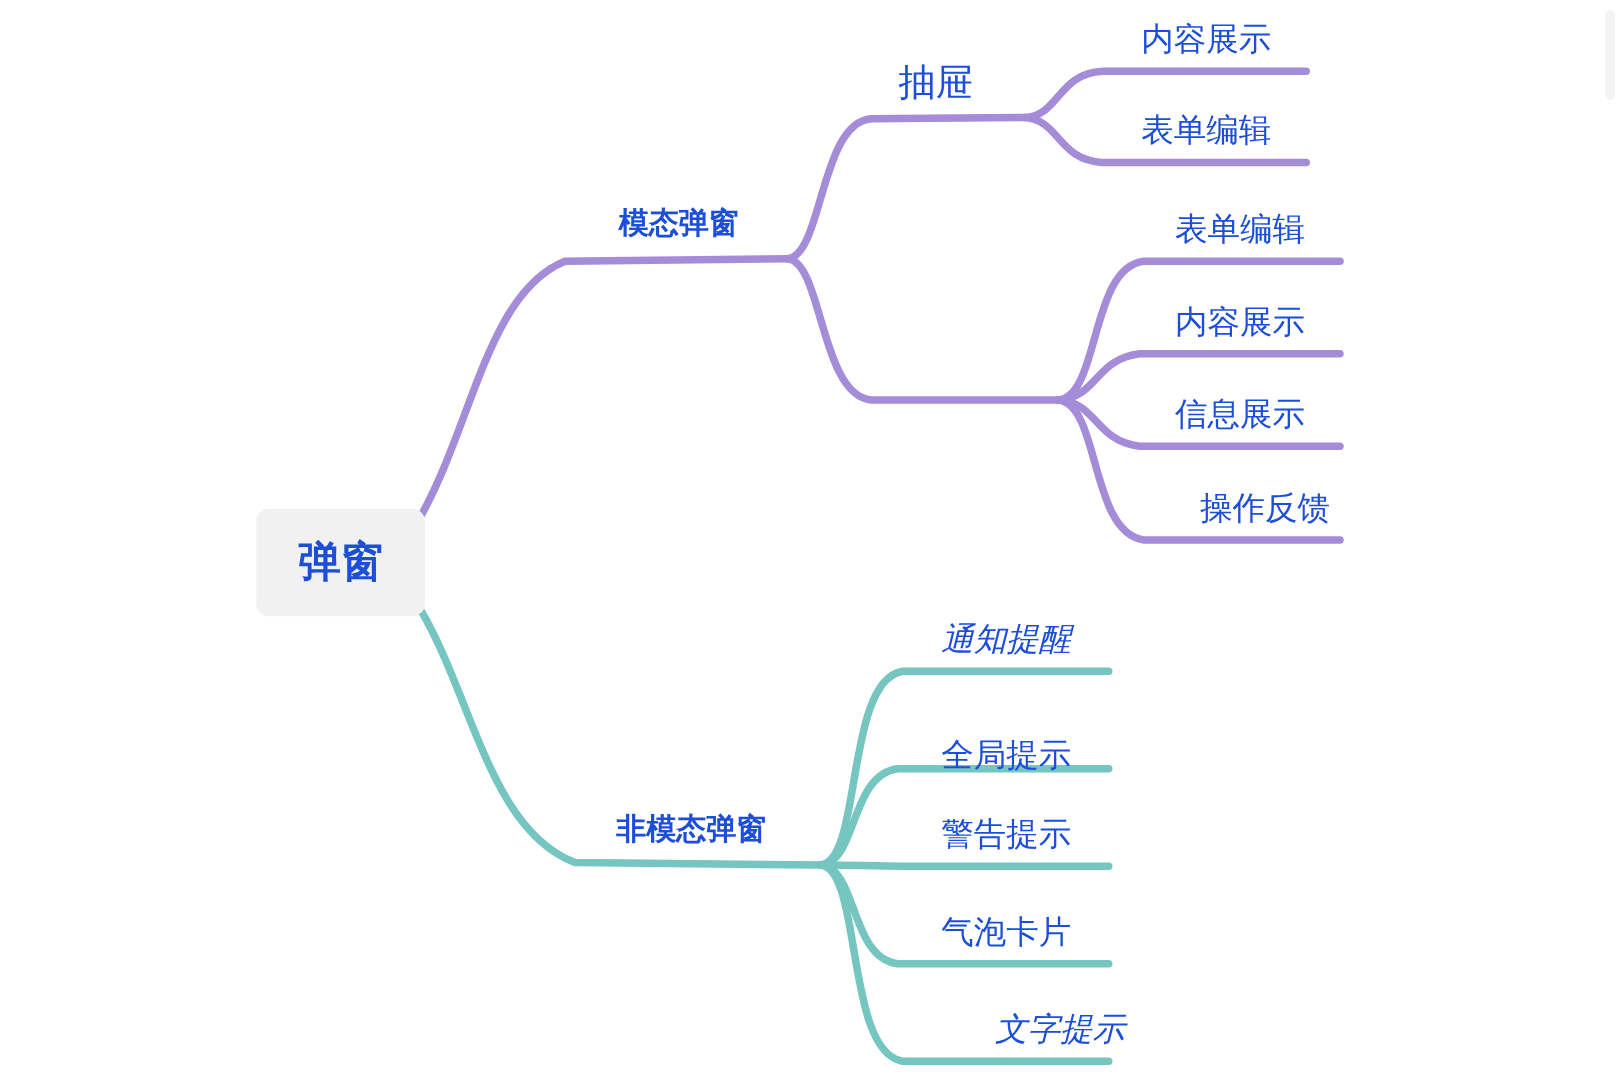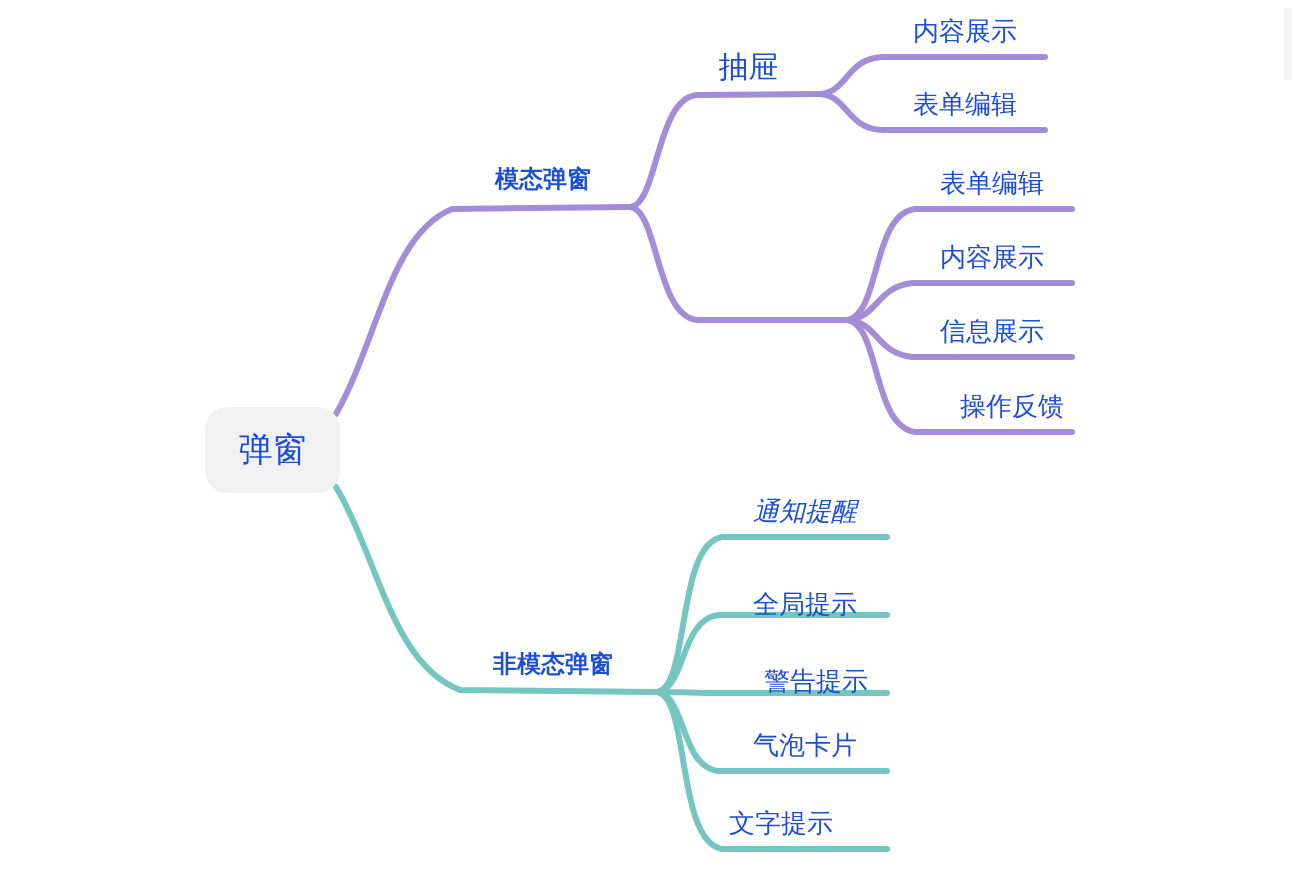--- a/index.html
+++ b/index.html
@@ -27,26 +27,26 @@
     color: #1d4ed8;
     white-space: nowrap;
     cursor: default;
   }
   .root-node {
     left: 205px;
     top: 407px;
     width: 135px;
     height: 86px;
     background: #f1f1f2;
-    border-radius: 22px;
+    border-radius: 10px;
     display: flex;
     align-items: center;
     justify-content: center;
     font-size: 34px;
-    font-weight: normal;
+    font-weight: bold;
   }
   .lvl1 {
     font-size: 24px;
     font-weight: bold;
     height: 38px;
     line-height: 38px;
     text-align: center;
   }
   .lvl2 {
     font-size: 30px;
@@ -68,23 +68,23 @@
   #n-d-c1 { left: 913px; top:  13px; }
   #n-d-c2 { left: 913px; top:  86px; }
 
   #n-g-c1 { left: 940px; top: 165px; }
   #n-g-c2 { left: 940px; top: 239px; }
   #n-g-c3 { left: 940px; top: 313px; }
   #n-g-c4 { left: 940px; top: 388px; margin-left: 20px; }
 
   #n-m-c1 { left: 753px; top: 493px; font-style: italic; }
   #n-m-c2 { left: 753px; top: 586px; }
-  #n-m-c3 { left: 753px; top: 663px; margin-left: 11px; }
+  #n-m-c3 { left: 753px; top: 649px; }
   #n-m-c4 { left: 753px; top: 727px; }
-  #n-m-c5 { left: 729px; top: 805px; }
+  #n-m-c5 { left: 796px; top: 805px; font-style: italic; }
 
   .scrollbar-thumb {
     position: absolute;
     right: 2px;
     top: 8px;
     width: 8px;
     height: 72px;
     border-radius: 4px;
     background: #f4f4f5;
   }

